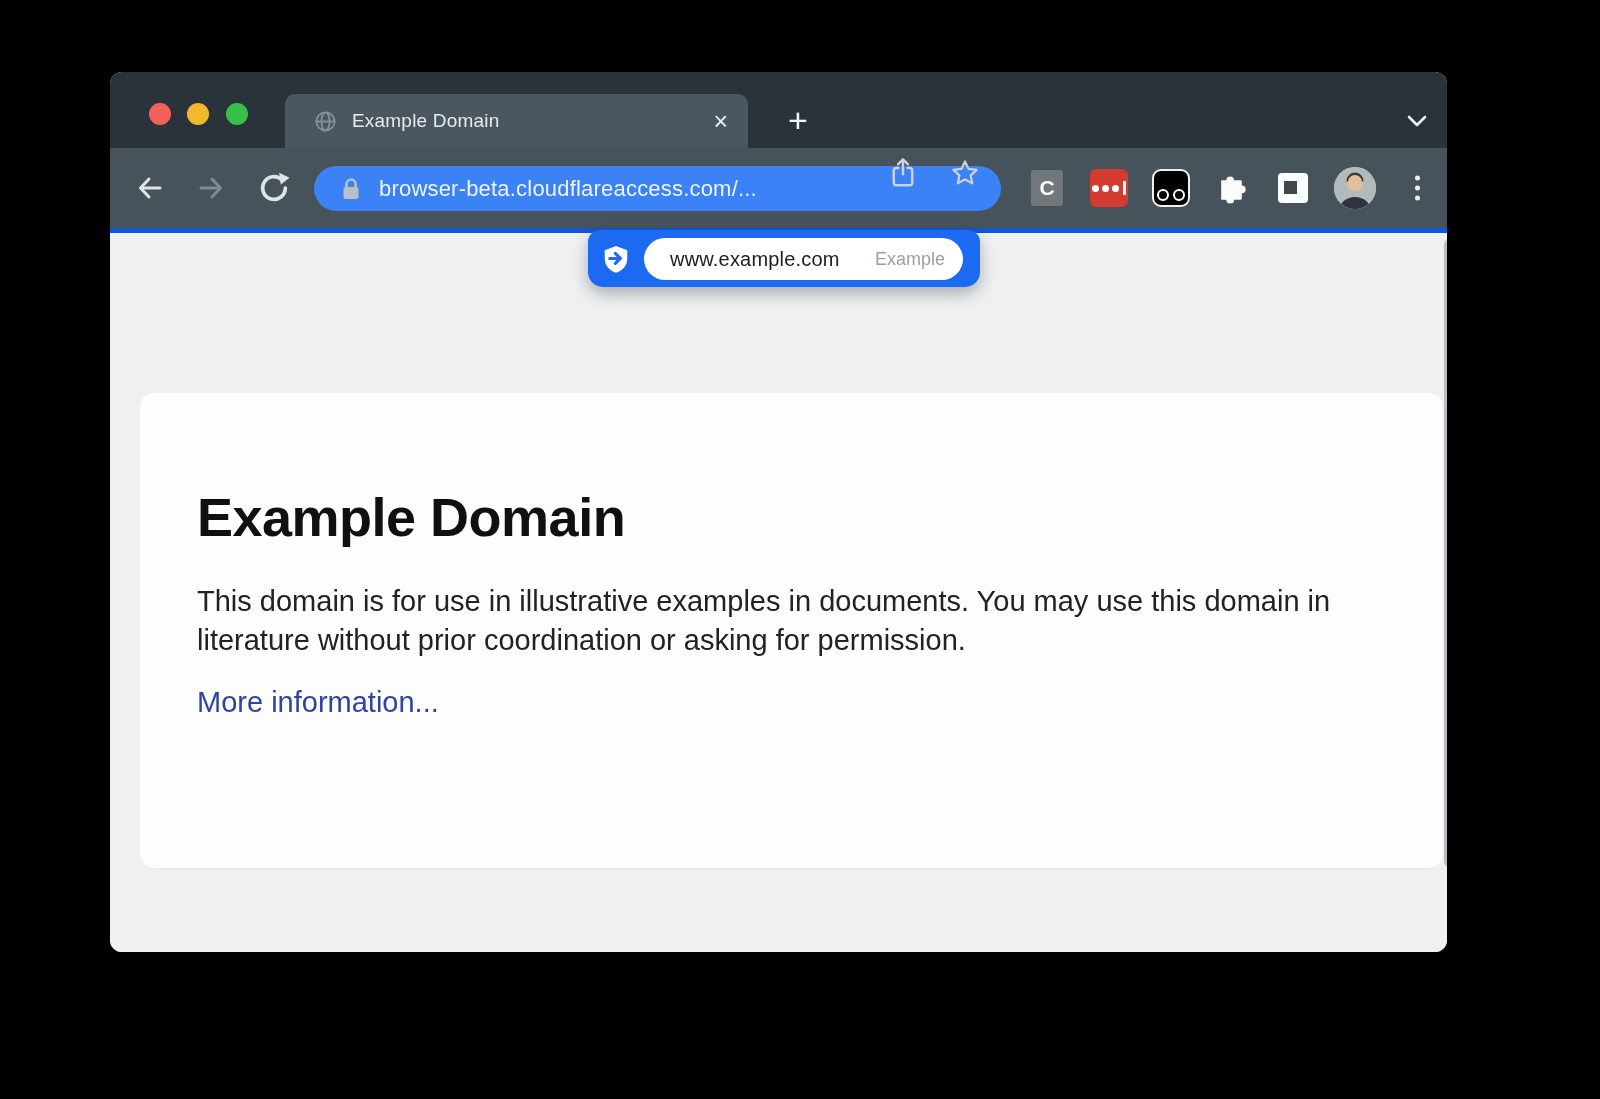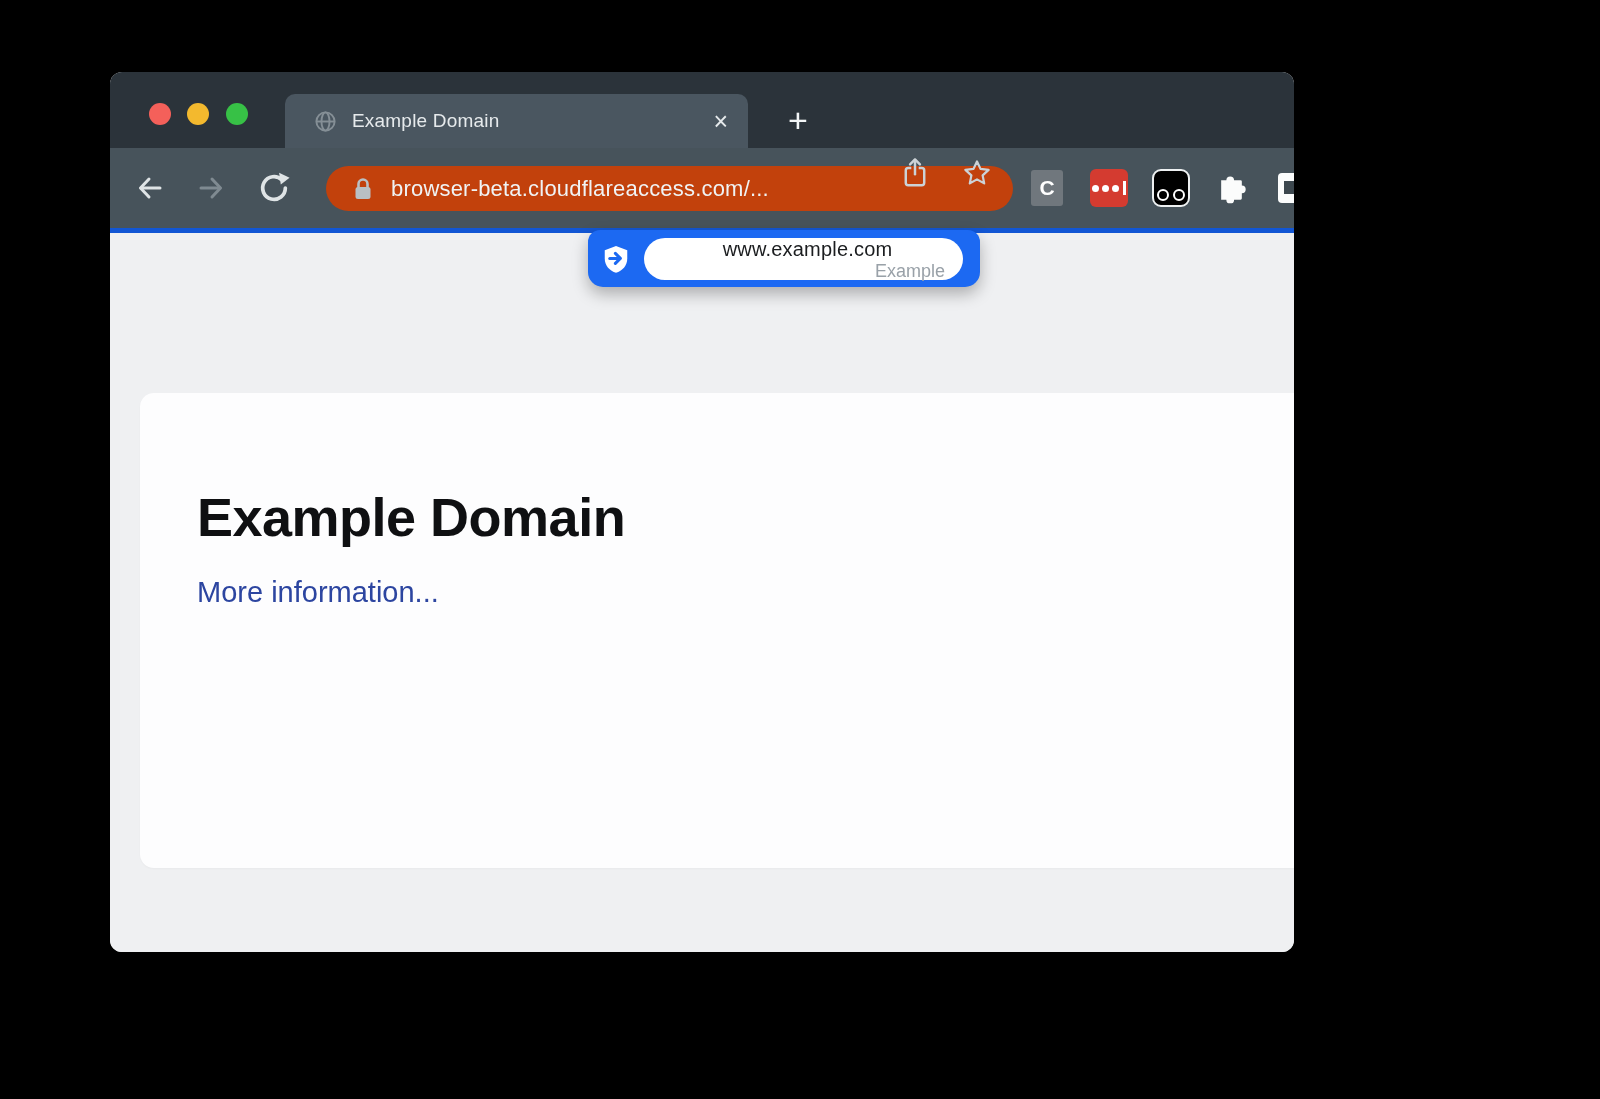--- a/index.html
+++ b/index.html
@@ -1,20 +1,20 @@
 <!DOCTYPE html>
 <html><head>
 <meta charset="utf-8">
 <style>
   * { margin:0; padding:0; box-sizing:border-box; }
   html,body { background:#000; }
   body { font-family:"Liberation Sans", sans-serif; }
   .stage { position:relative; width:1600px; height:1099px; background:#000; overflow:hidden; }
 
-  .window { position:absolute; left:110px; top:72px; width:1184px; height:880px;
+  .window { position:absolute; left:110px; top:72px; width:1337px; height:880px;
             border-radius:12px; overflow:hidden; background:#eff0f2; }
 
   
   .tabstrip { position:relative; height:76px; background:#2b333a; }
   .traffic { position:absolute; top:31px; width:22px; height:22px; border-radius:50%; }
   .t-close { left:39px;  background:#f4605a; }
   .t-min   { left:77px;  background:#f3b92e; }
   .t-zoom  { left:116px; background:#37c146; }
 
   .tab { position:absolute; left:175px; top:22px; width:463px; height:54px;
@@ -29,22 +29,22 @@
   .strip-chevron { position:absolute; left:1296px; top:42px; }
 
   
   .toolbar { position:relative; height:80px; background:#47535b; }
   .tb-icon { position:absolute; top:50%; transform:translateY(-50%); display:flex;
              align-items:center; justify-content:center; }
   .nav-back    { left:23px; }
   .nav-forward { left:84px; }
   .nav-reload  { left:147px; }
 
-  .urlbar { position:absolute; left:216px; top:18px; width:687px; height:45px;
-            border-radius:23px; background:#c2410c; display:flex; align-items:center; }
+  .urlbar { position:absolute; left:204px; top:18px; width:687px; height:45px;
+            border-radius:23px; background:#3b82f6; display:flex; align-items:center; }
   .lock { margin-left:26px; }
   .url-text { margin-left:17px; font-size:22px; font-weight:500; color:#f0f3f4;
               letter-spacing:.2px; white-space:nowrap; overflow:hidden; max-width:480px; }
   .url-share { position:absolute; left:574px; top:7px; }
   .url-star  { position:absolute; left:636px; top:7px; }
 
   .ext { position:absolute; top:50%; transform:translateY(-50%); display:flex;
          align-items:center; justify-content:center; }
   .ext-c { left:921px; width:32px; height:36px; background:#70777d; border-radius:3px;
            color:#fff; font-size:21px; font-weight:700; }
@@ -70,21 +70,21 @@
 
   
   .page { position:relative; height:719px; background:#eff0f2; }
 
   .pill { position:absolute; left:478px; top:-3px; width:392px; height:57px;
           background:#1c69f2; border-radius:12px 12px 15px 15px;
           box-shadow:0 7px 16px rgba(0,0,0,.28); }
   .pill-shield { position:absolute; left:13px; top:14px; }
   .pill-inner { position:absolute; left:56px; top:8px; width:319px; height:42px;
                 background:#fff; border-radius:21px; display:flex; align-items:center;
-                padding:0 18px 0 26px;flex-direction:column; }
+                padding:0 18px 0 26px; }
   .pill-domain { font-size:20px; color:#1b1d1f; letter-spacing:.2px; }
   .pill-expand { margin-left:auto; font-size:18px; color:#99a1a8; }
 
   .card { position:absolute; left:30px; top:160px; width:1303px; height:475px;
           background:#fdfdfe; border-radius:14px; padding:92px 60px 0 57px;
           box-shadow:0 1px 2px rgba(0,0,0,.03); }
   .card h1 { font-size:54px; line-height:64px; font-weight:700; color:#0f1012;
              letter-spacing:-.5px; }
   .card p { margin-top:33px; font-size:29px; line-height:38.5px; color:#202226;
             max-width:1170px; }
@@ -223,20 +223,21 @@
           </svg>
         </span>
         <span class="pill-inner">
           <span class="pill-domain">www.example.com</span>
           <span class="pill-expand">Example</span>
         </span>
       </div>
 
       <div class="card">
         <h1>Example Domain</h1>
+        <p>This domain is for use in illustrative examples in documents. You may use this domain in literature without prior coordination or asking for permission.</p>
         <a href="#">More information...</a>
       </div>
 
     </div>
 
     <div class="scroll-thumb"></div>
   </div>
 </div>
 
 </body></html>

